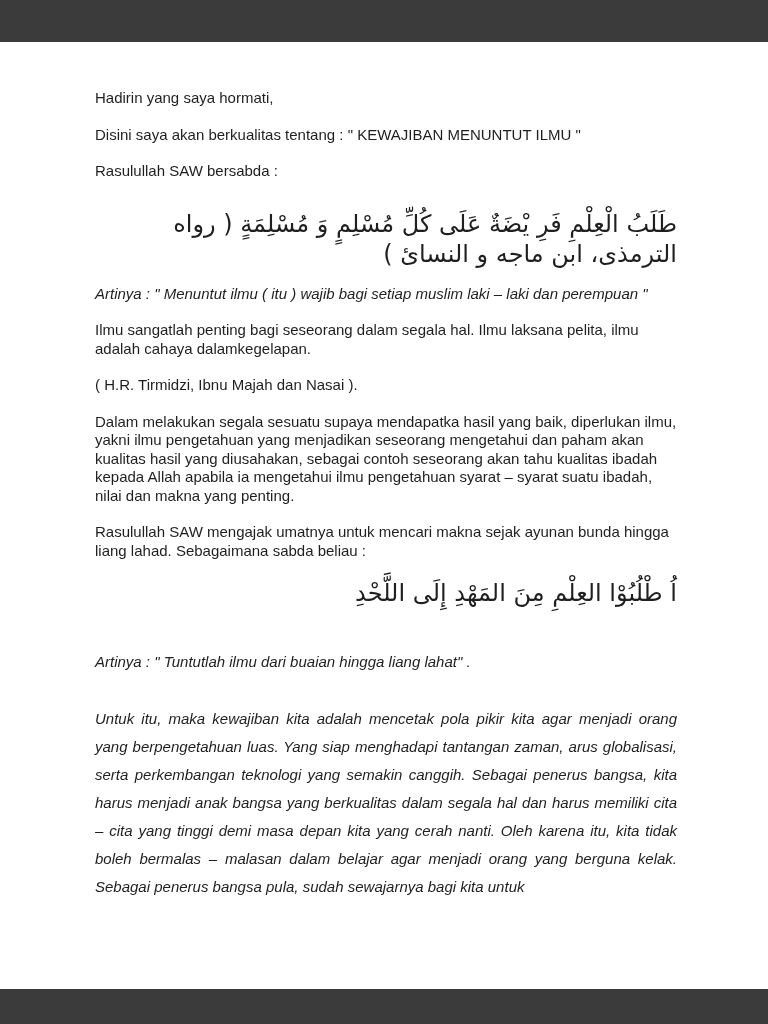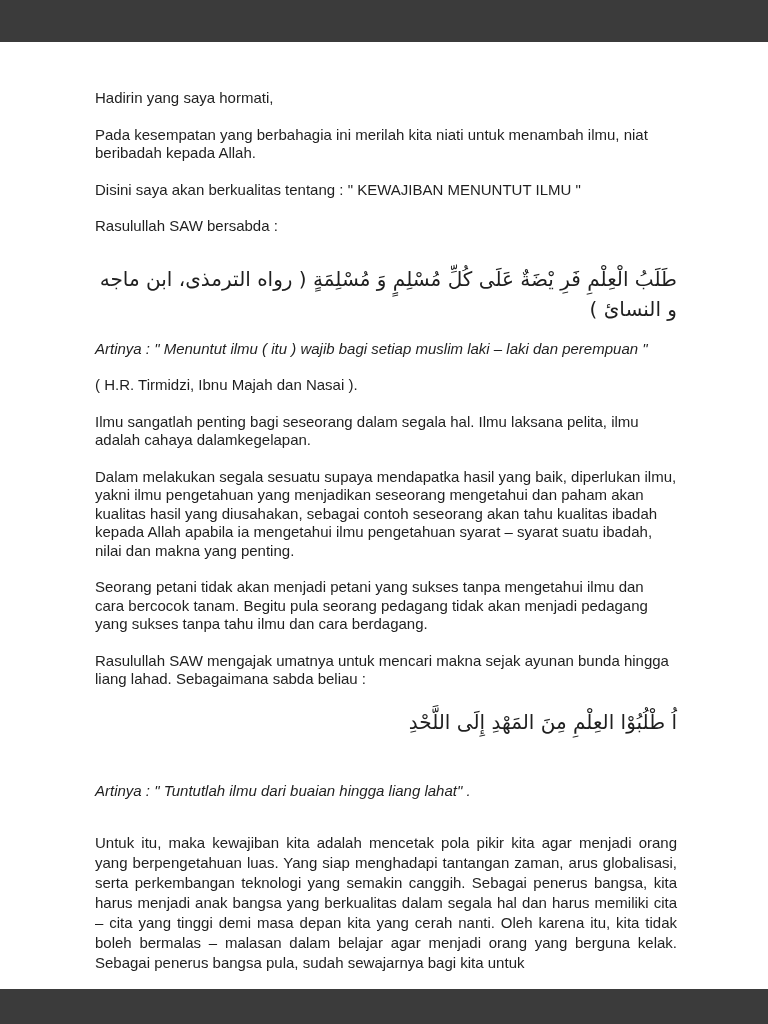--- a/index.html
+++ b/index.html
@@ -36,59 +36,58 @@
     margin: 0 0 18px 0;
     font-size: 15px;
     line-height: 18.5px;
     color: var(--text);
     text-align: left;
   }
   p.pre-arabic { margin-bottom: 28px; }
   p.arabic {
     direction: rtl;
     text-align: right;
-    font-size: 20px;
+    font-size: 24px;
     line-height: 30px;
     margin-bottom: 16px;
     font-family: "DejaVu Sans", "Liberation Sans", sans-serif;
   }
   p.arabic-2 { margin-top: 11px; margin-bottom: 16px; }
   p.italic { font-style: italic; }
   p.translation-2 { margin-top: 45px; }
   p.closing {
     margin-top: 33px;
     text-align: justify;
-    line-height: 20px;
+    line-height: 28px;
+    font-style: italic;
   }
 </style>
 </head>
 <body>
 
 <div class="viewer">
   <div class="page">
 
     <p>Hadirin yang saya hormati,</p>
 
-    <p>Pada kesempatan yang berbahagia ini merilah kita niati untuk menambah ilmu, niat beribadah kepada Allah.</p>
 
     <p>Disini saya akan berkualitas tentang : " KEWAJIBAN MENUNTUT ILMU "</p>
 
     <p class="pre-arabic">Rasulullah SAW bersabda :</p>
 
     <p class="arabic" dir="rtl" lang="ar">طَلَبُ الْعِلْمِ فَرِ يْضَةٌ عَلَى كُلِّ مُسْلِمٍ وَ مُسْلِمَةٍ ( رواه الترمذى، ابن ماجه و النسائ )</p>
 
     <p class="italic">Artinya : " Menuntut ilmu ( itu ) wajib bagi setiap muslim laki – laki dan perempuan "</p>
 
+    <p>Ilmu sangatlah penting bagi seseorang dalam segala hal. Ilmu laksana pelita, ilmu adalah cahaya dalamkegelapan.</p>
+
     <p>( H.R. Tirmidzi, Ibnu Majah dan Nasai ).</p>
-
-    <p>Ilmu sangatlah penting bagi seseorang dalam segala hal. Ilmu laksana pelita, ilmu adalah cahaya dalamkegelapan.</p>
 
     <p>Dalam melakukan segala sesuatu supaya mendapatka hasil yang baik, diperlukan ilmu, yakni ilmu pengetahuan yang menjadikan seseorang mengetahui dan paham akan kualitas hasil yang diusahakan, sebagai contoh seseorang akan tahu kualitas ibadah kepada Allah apabila ia mengetahui ilmu pengetahuan syarat – syarat suatu ibadah, nilai dan makna yang penting.</p>
 
-    <p>Seorang petani tidak akan menjadi petani yang sukses tanpa mengetahui ilmu dan cara bercocok tanam. Begitu pula seorang pedagang tidak akan menjadi pedagang yang sukses tanpa tahu ilmu dan cara berdagang.</p>
 
     <p>Rasulullah SAW mengajak umatnya untuk mencari makna sejak ayunan bunda hingga liang lahad. Sebagaimana sabda beliau :</p>
 
     <p class="arabic arabic-2" dir="rtl" lang="ar">اُ طْلُبُوْا العِلْمِ مِنَ المَهْدِ إِلَى اللَّحْدِ</p>
 
     <p class="italic translation-2">Artinya : " Tuntutlah ilmu dari buaian hingga liang lahat" .</p>
 
     <p class="closing">Untuk itu, maka kewajiban kita adalah mencetak pola pikir kita agar menjadi orang yang berpengetahuan luas. Yang siap menghadapi tantangan zaman, arus globalisasi, serta perkembangan teknologi yang semakin canggih. Sebagai penerus bangsa, kita harus menjadi anak bangsa yang berkualitas dalam segala hal dan harus memiliki cita – cita yang tinggi demi masa depan kita yang cerah nanti. Oleh karena itu, kita tidak boleh bermalas – malasan dalam belajar agar menjadi orang yang berguna kelak. Sebagai penerus bangsa pula, sudah sewajarnya bagi kita untuk</p>
 
   </div>

